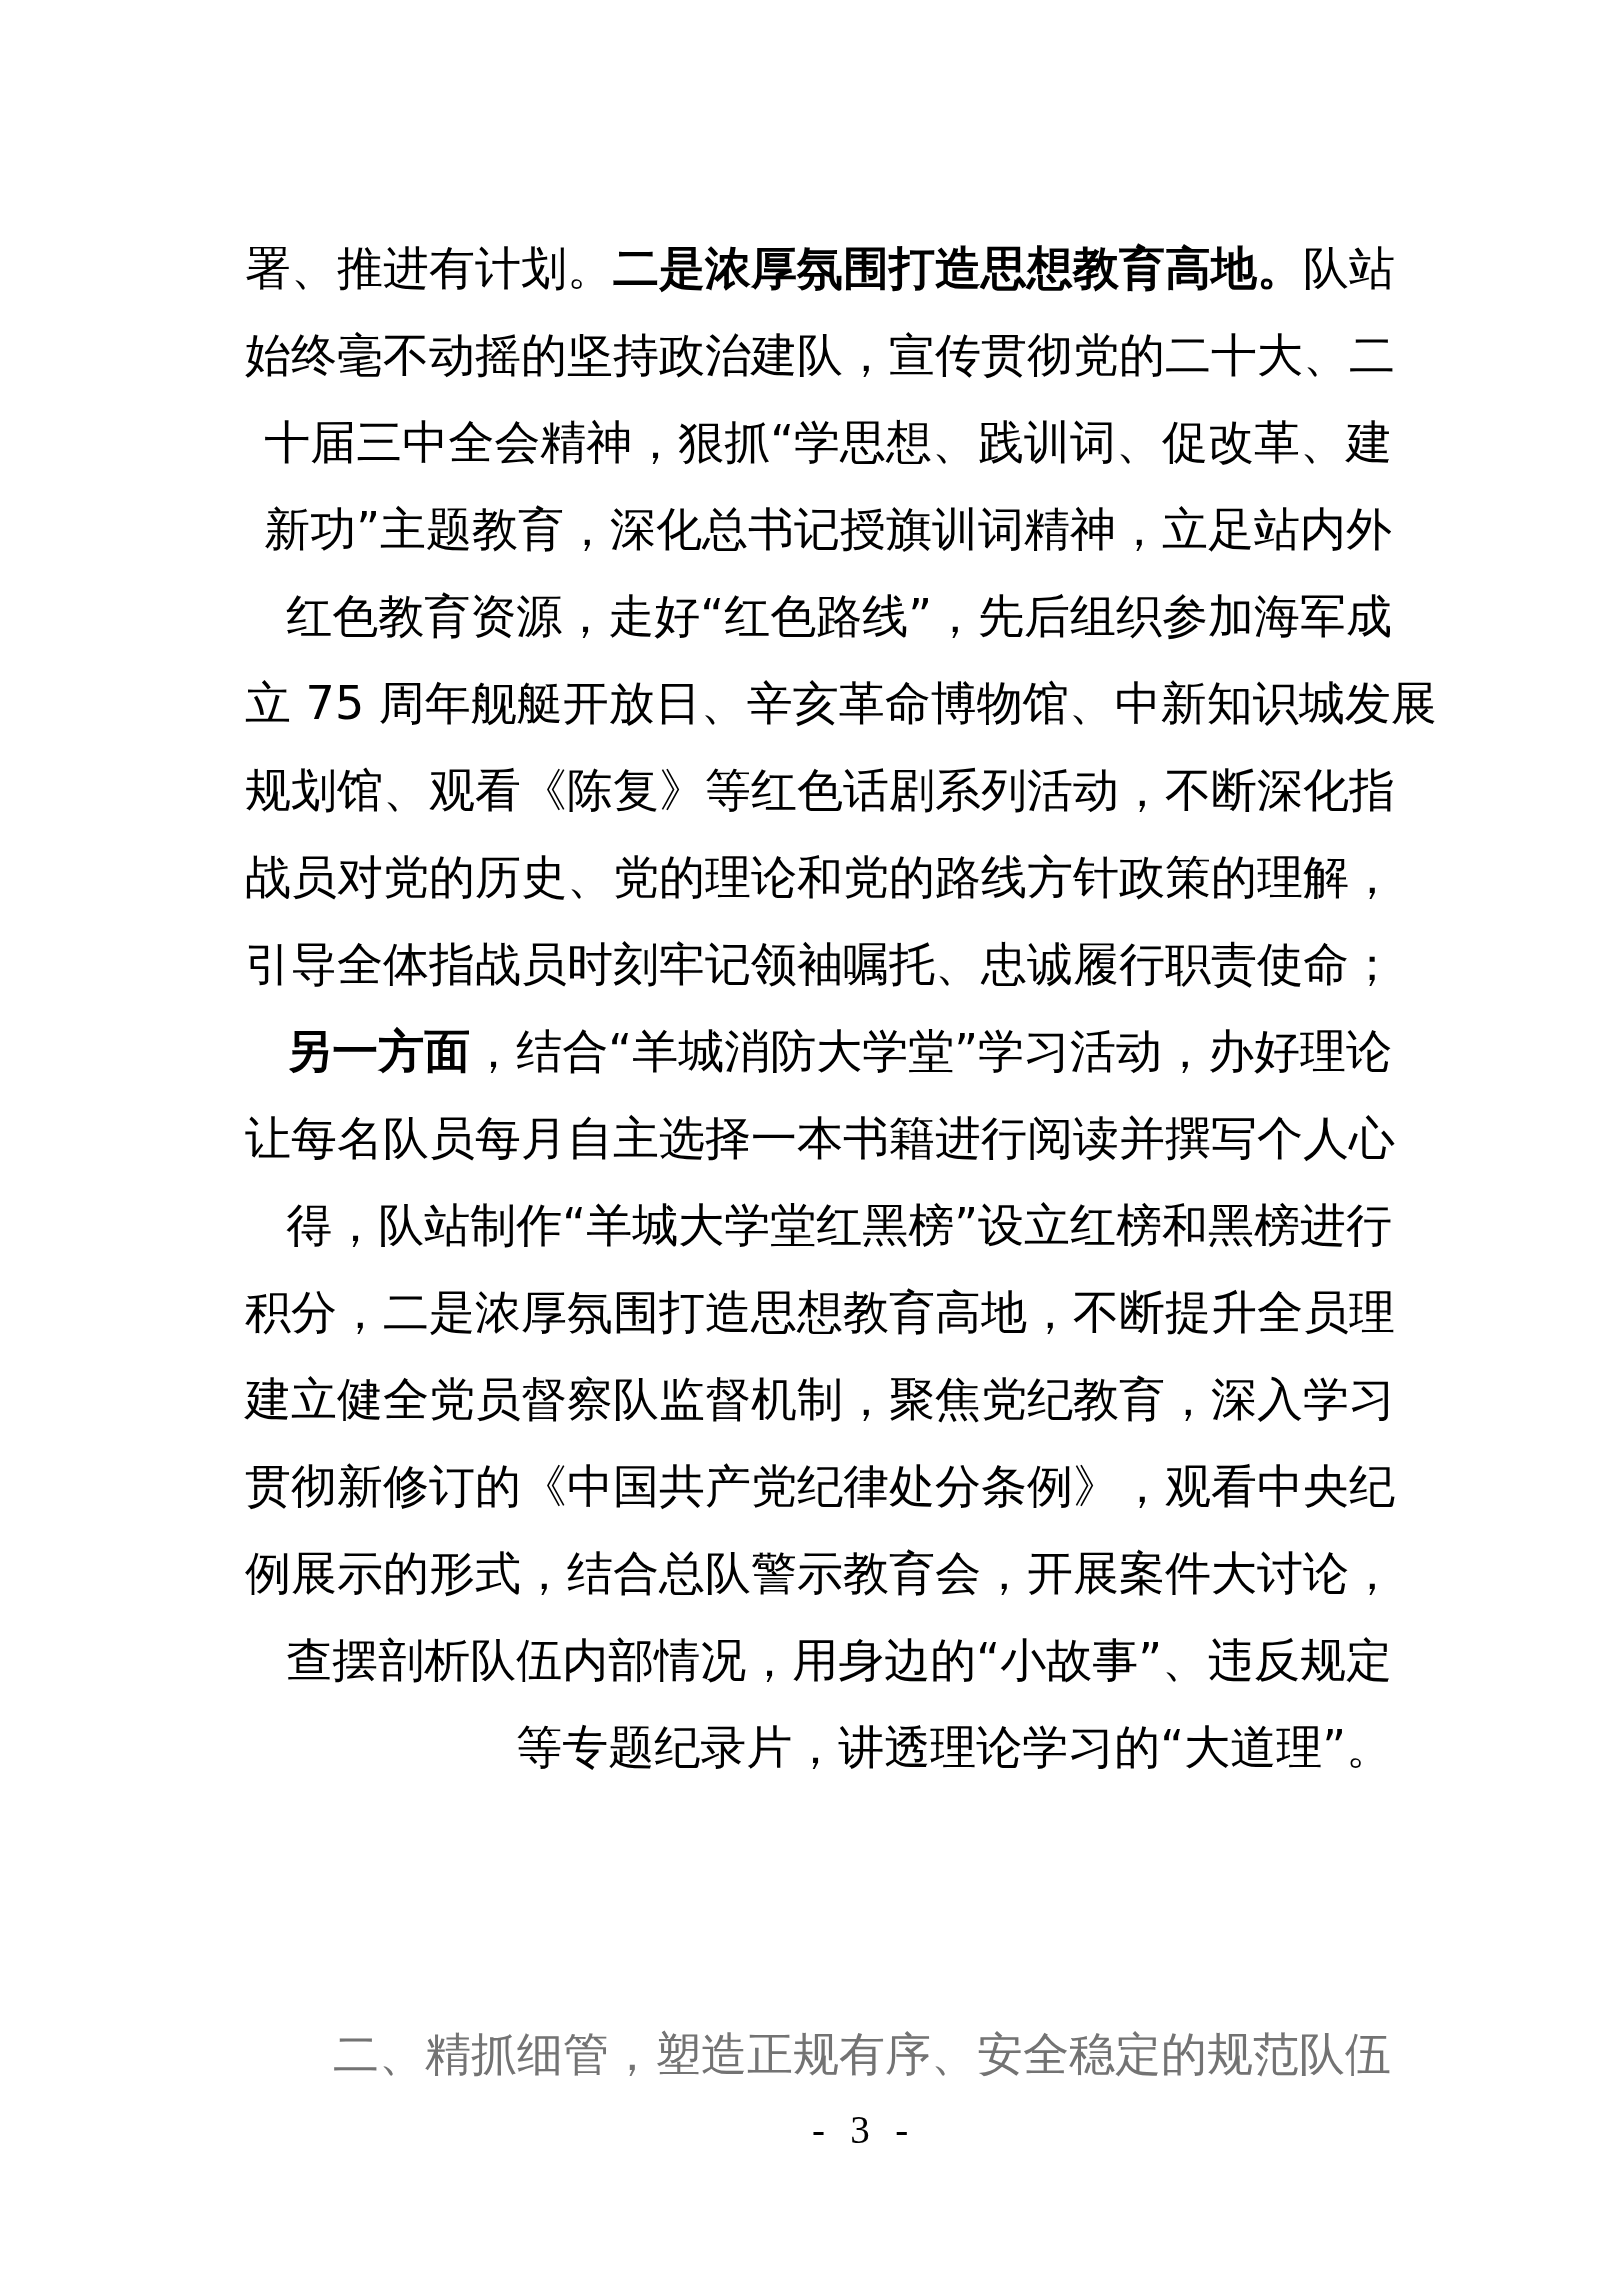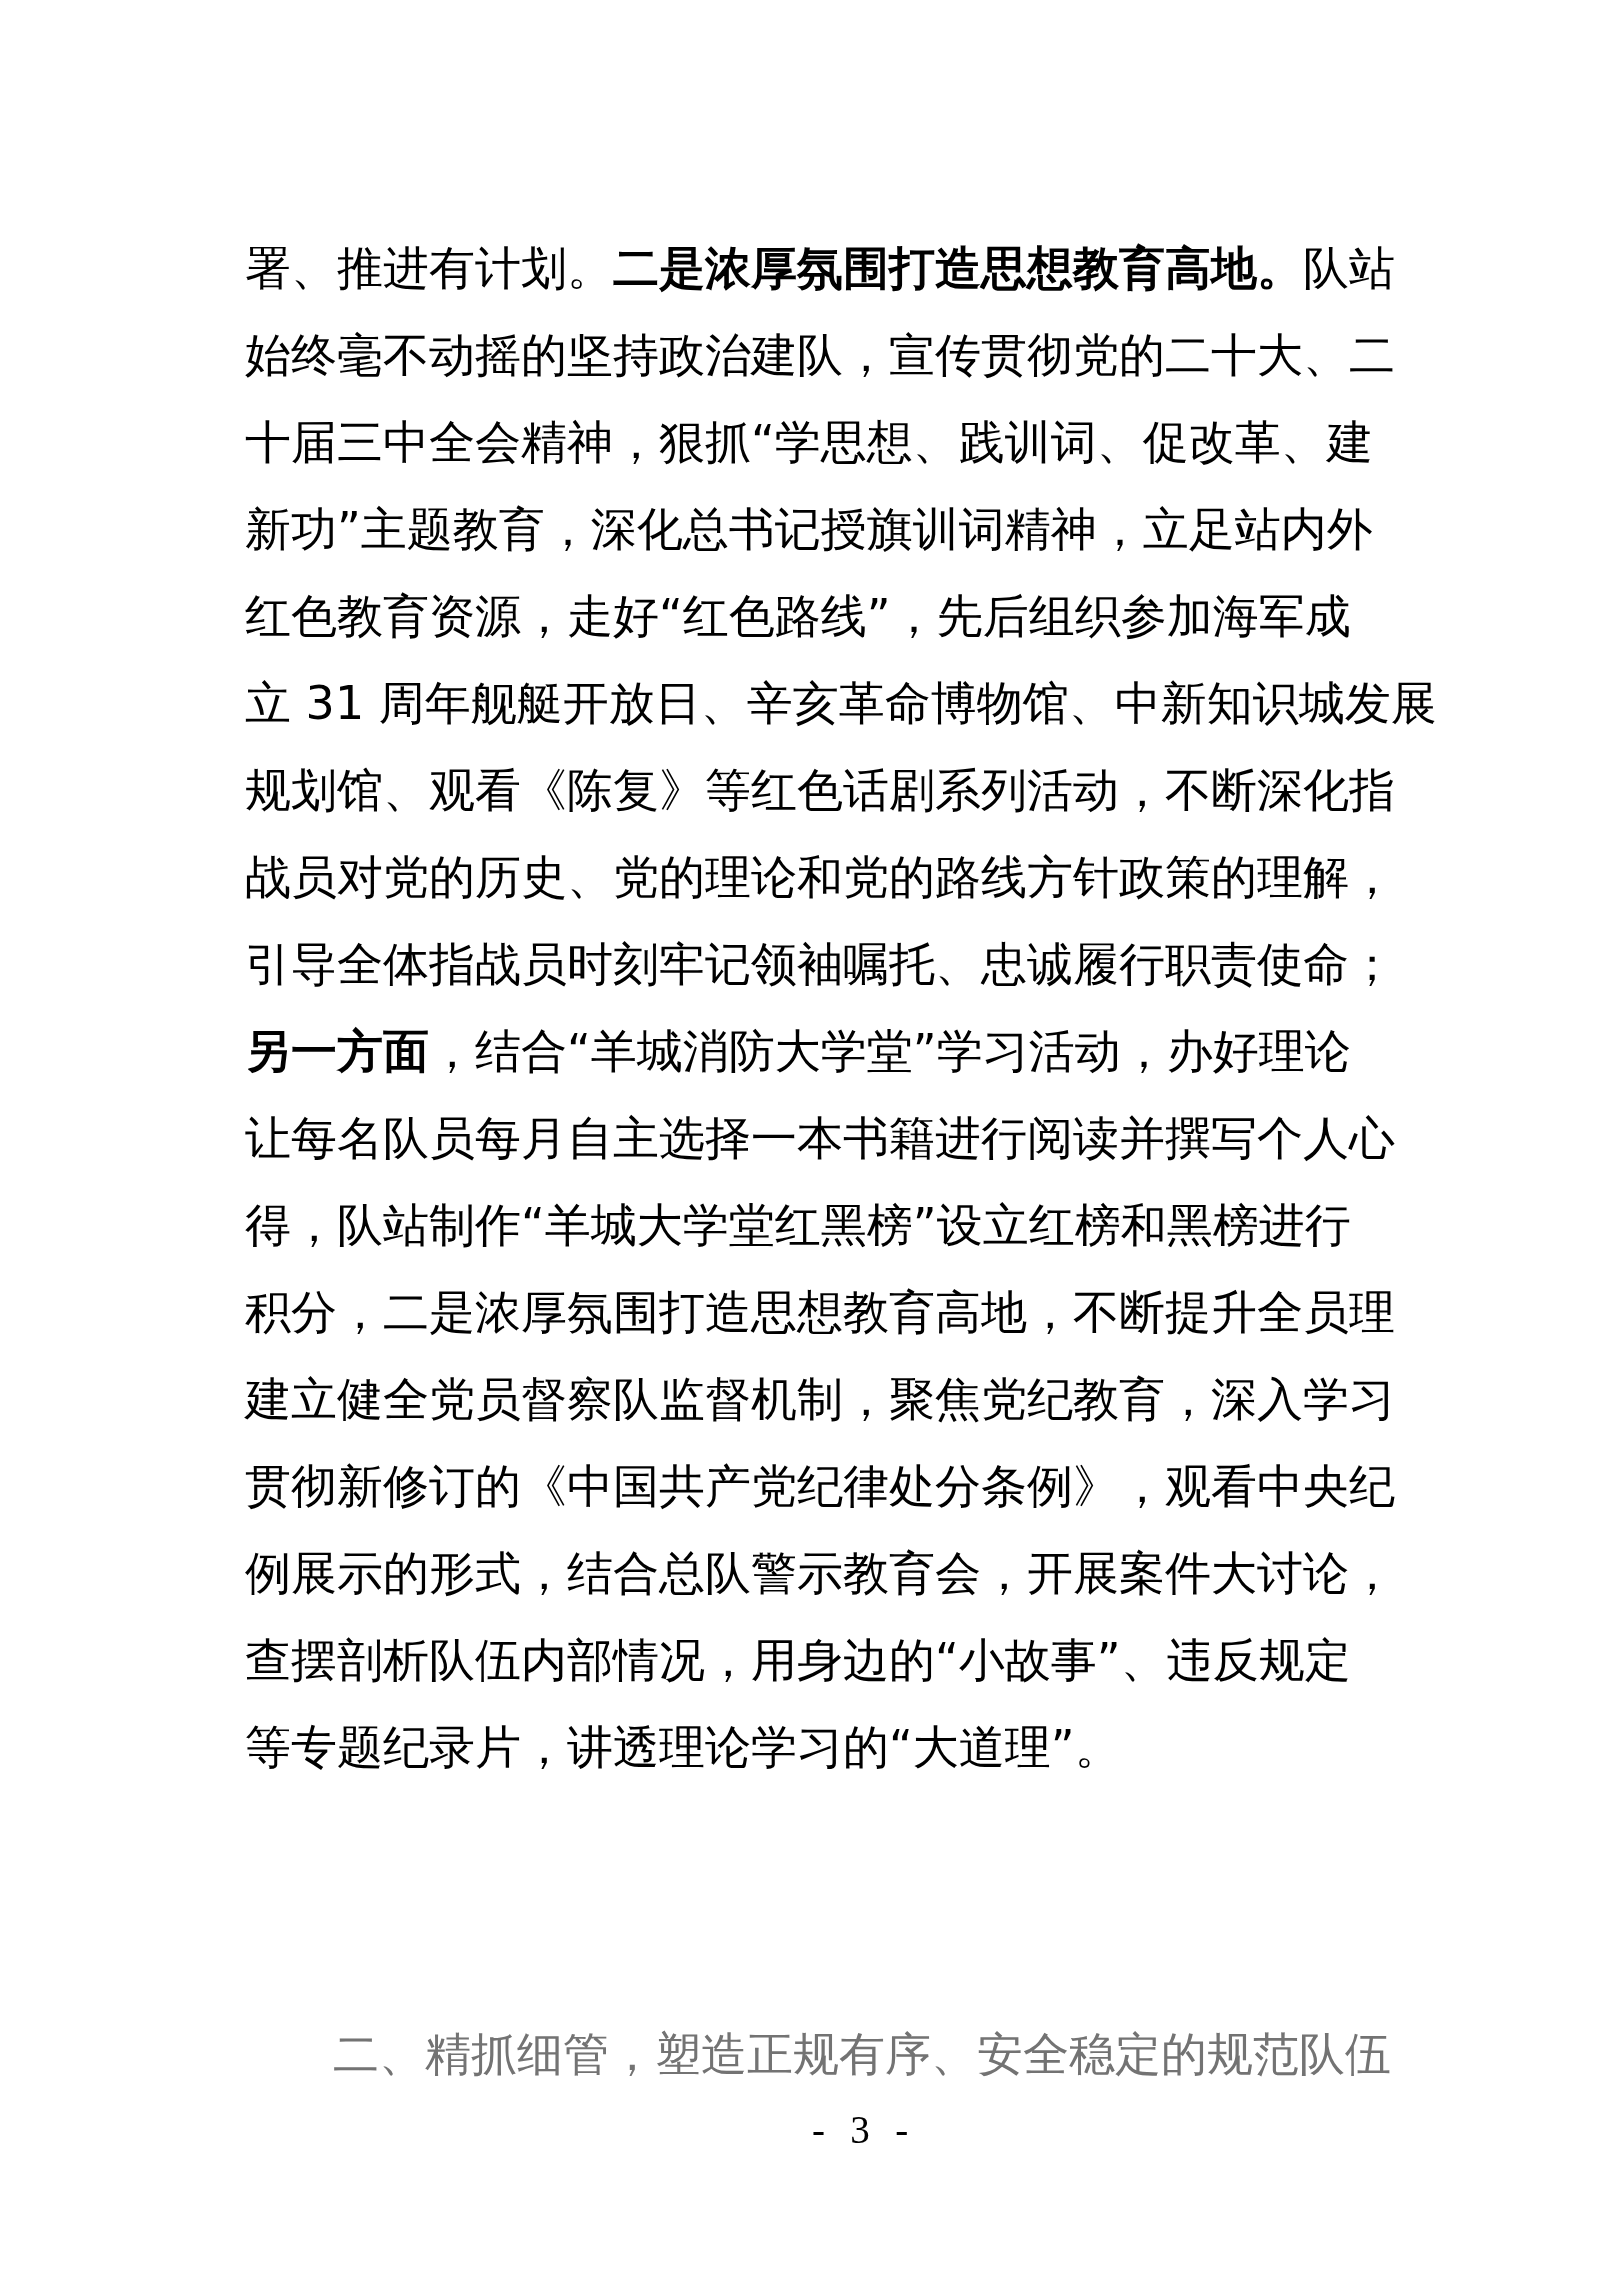--- a/index.html
+++ b/index.html
@@ -6,21 +6,21 @@
     body { width: 1620px; height: 2293px; position: relative; overflow: hidden; }
     .page {
       position: absolute; left: 0; top: 0; width: 1620px; height: 2293px;
       background: #ffffff;
     }
     .body-text {
       position: absolute; left: 245px; top: 225px; width: 1147px;
       font-family: "DejaVu Sans", sans-serif;
       font-size: 46px; line-height: 87px; color: #000000;
     }
-    .line { display: block; white-space: nowrap; height: 87px; }
+    .line { display: block; white-space: nowrap; height: 87px; text-align: right; }
     .b { font-weight: bold; }
     .heading {
       position: absolute; left: 333px; top: 2011px;
       font-family: "DejaVu Sans", sans-serif;
       font-size: 46px; line-height: 86px; color: #737373; white-space: nowrap;
     }
     .page-number {
       position: absolute; left: 0; top: 2107px; width: 1620px; text-align: center;
       font-family: "Liberation Serif", serif; font-size: 39px; color: #000;
       padding-left: 108px; box-sizing: border-box; letter-spacing: 7.8px;
@@ -29,21 +29,21 @@
 </head>
 <body>
 
 <div class="page">
   <div class="body-text" id="body-text">
       <span class="line"><span>署、推进有计划。</span><span class="b">二是浓厚氛围打造思想教育高地。</span><span>队站</span></span>
       <span class="line"><span>始终毫不动摇的坚持政治建队，宣传贯彻党的二十大、二</span></span>
       <span class="line"><span>十届三中全会精神，狠抓“学思想、践训词、促改革、建</span></span>
       <span class="line"><span>新功”主题教育，深化总书记授旗训词精神，立足站内外</span></span>
       <span class="line"><span>红色教育资源，走好“红色路线”，先后组织参加海军成</span></span>
-      <span class="line"><span>立 31 周年舰艇开放日、辛亥革命博物馆、中新知识城发展</span></span>
+      <span class="line"><span>立 75 周年舰艇开放日、辛亥革命博物馆、中新知识城发展</span></span>
       <span class="line"><span>规划馆、观看《陈复》等红色话剧系列活动，不断深化指</span></span>
       <span class="line"><span>战员对党的历史、党的理论和党的路线方针政策的理解，</span></span>
       <span class="line"><span>引导全体指战员时刻牢记领袖嘱托、忠诚履行职责使命；</span></span>
       <span class="line"><span class="b">另一方面</span><span>，结合“羊城消防大学堂”学习活动，办好理论</span></span>
       <span class="line"><span>让每名队员每月自主选择一本书籍进行阅读并撰写个人心</span></span>
       <span class="line"><span>得，队站制作“羊城大学堂红黑榜”设立红榜和黑榜进行</span></span>
       <span class="line"><span>积分，二是浓厚氛围打造思想教育高地，不断提升全员理</span></span>
       <span class="line"><span>建立健全党员督察队监督机制，聚焦党纪教育，深入学习</span></span>
       <span class="line"><span>贯彻新修订的《中国共产党纪律处分条例》，观看中央纪</span></span>
       <span class="line"><span>例展示的形式，结合总队警示教育会，开展案件大讨论，</span></span>

